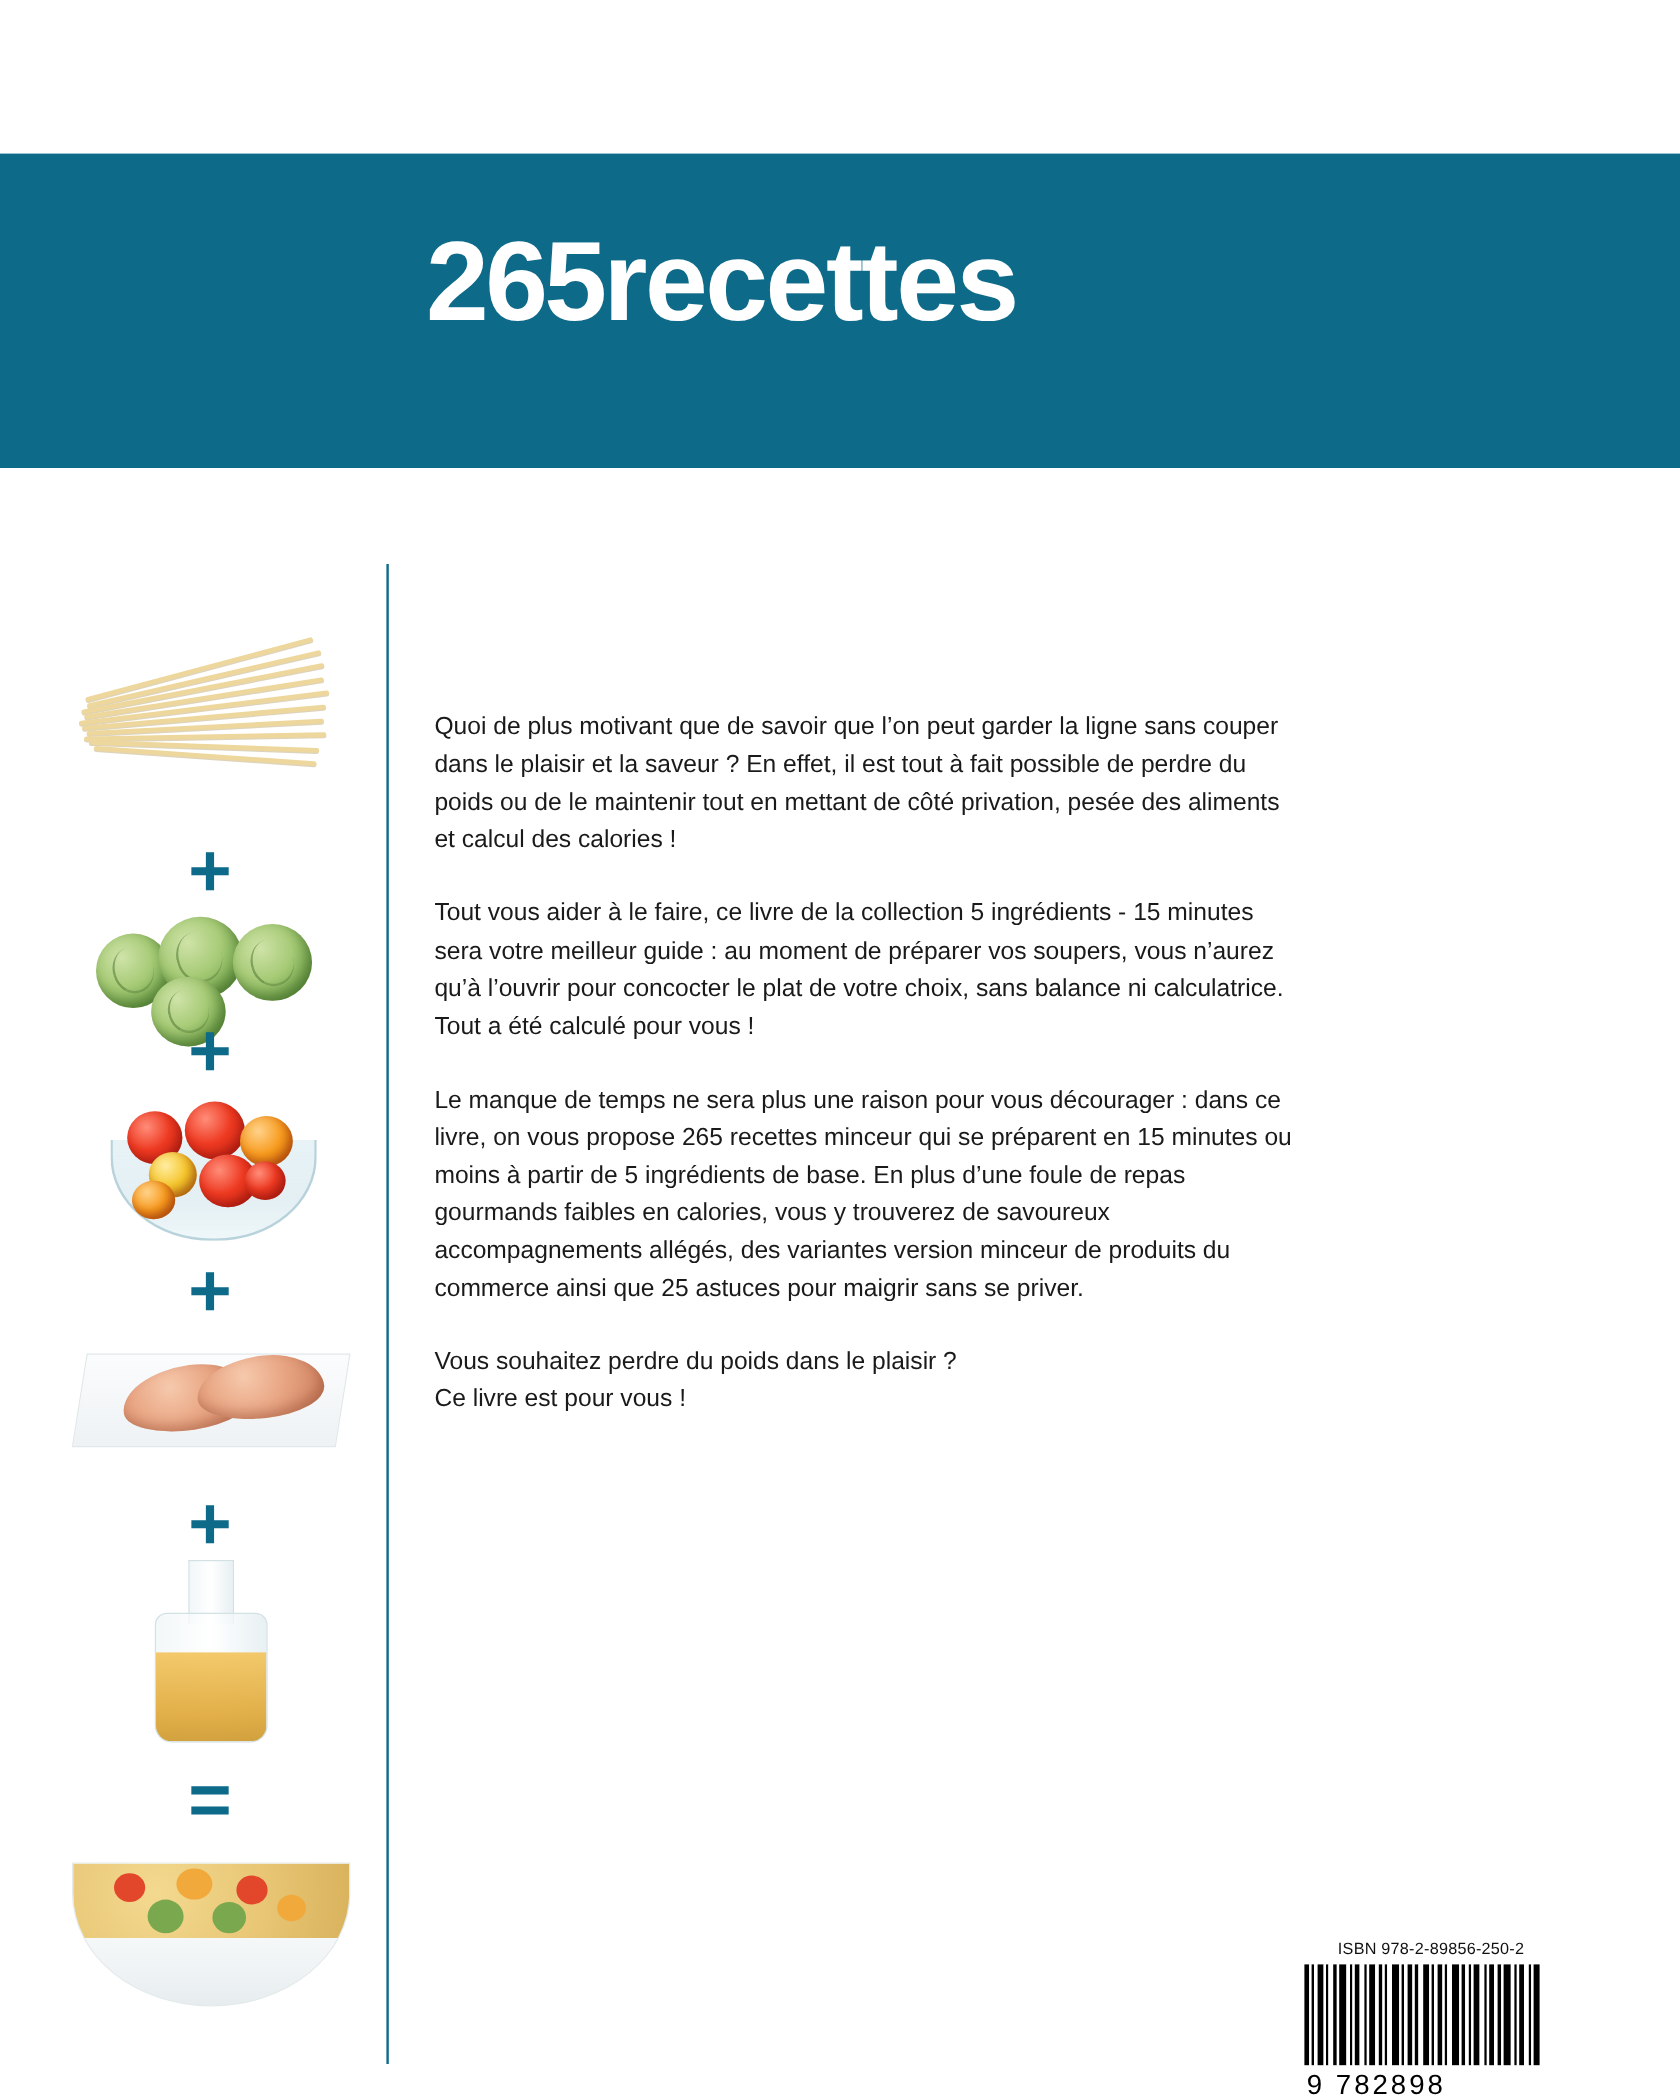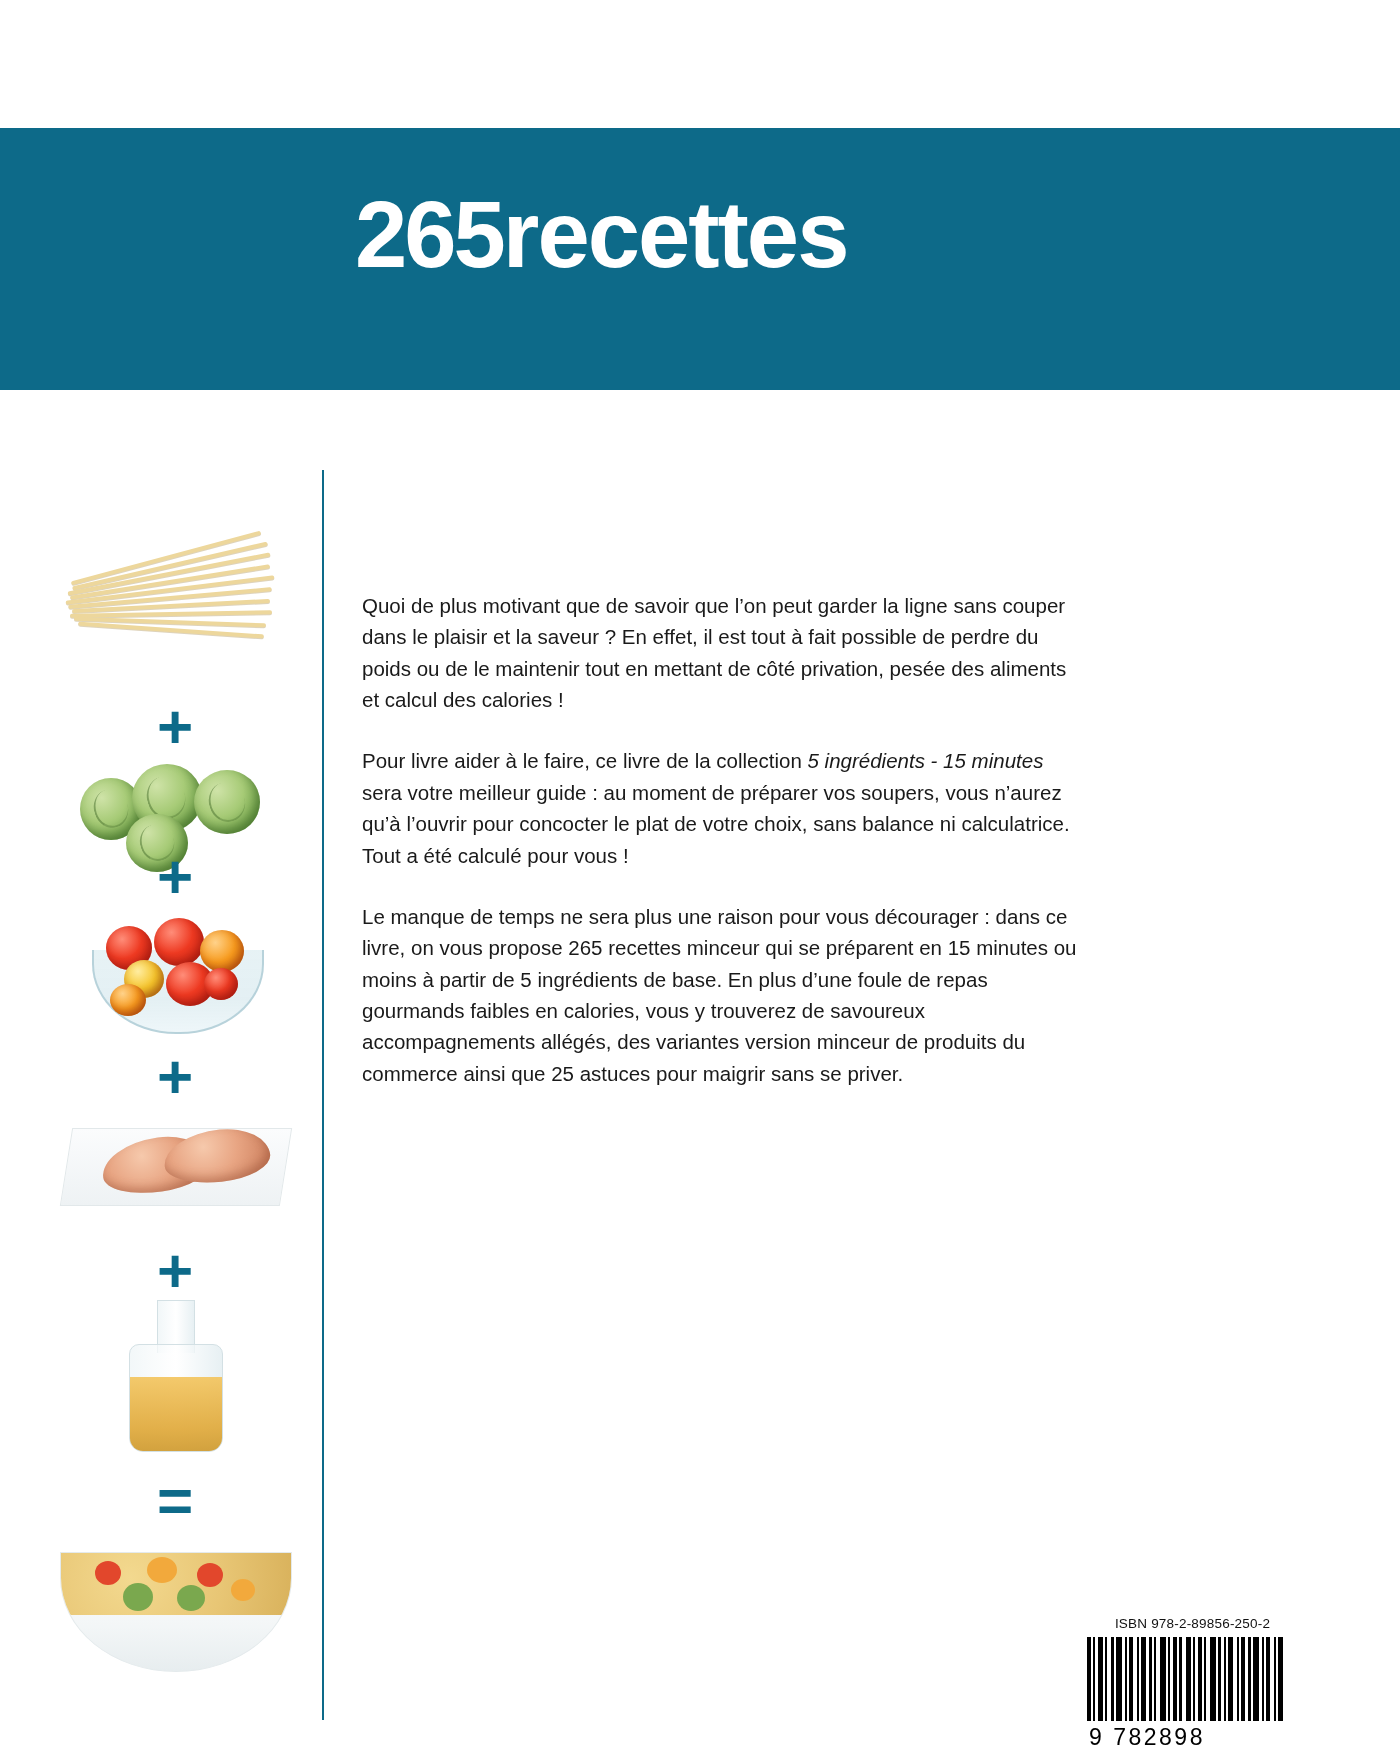--- a/index.html
+++ b/index.html
@@ -256,21 +256,21 @@
     width: 720px;
   }
   .text-col p {
     margin: 0 0 30px 0;
     color: #1a1a1a;
     font-size: 20.5px;
     line-height: 1.53;
     font-family: "Liberation Sans", sans-serif;
   }
   .text-col p:last-child { margin-bottom: 0; }
-  .it { font-style: italic; }
+  .it { }
 
   
   .isbn-block {
     position: absolute;
     left: 1085px;
     top: 1158px;
     width: 215px;
     text-align: center;
   }
   .isbn-text {
@@ -397,22 +397,23 @@
               <div class="bit" style="left:62px;  top:30px; width:30px; height:28px; background:#7aa84e;"></div>
               <div class="bit" style="left:116px; top:32px; width:28px; height:26px; background:#7aa84e;"></div>
               <div class="bit" style="left:170px; top:26px; width:24px; height:22px; background:#f2a93c;"></div>
             </div>
           </div>
         </div>
       </div>
 
       <div class="text-col">
         <p>Quoi de plus motivant que de savoir que l’on peut garder la ligne sans couper dans le plaisir et la saveur ? En effet, il est tout à fait possible de perdre du poids ou de le maintenir tout en mettant de côté privation, pesée des aliments et calcul des calories !</p>
-        <p><span>Pour livre aider à le faire, ce livre de la collection </span><span class="it">5 ingrédients - 15 minutes</span><span> sera votre meilleur guide : au moment de préparer vos soupers, vous n’aurez qu’à l’ouvrir pour concocter le plat de votre choix, sans balance ni calculatrice. Tout a été calculé pour vous !</span></p>
+        <p><span>Tout vous aider à le faire, ce livre de la collection </span><span class="it">5 ingrédients - 15 minutes</span><span> sera votre meilleur guide : au moment de préparer vos soupers, vous n’aurez qu’à l’ouvrir pour concocter le plat de votre choix, sans balance ni calculatrice. Tout a été calculé pour vous !</span></p>
         <p>Le manque de temps ne sera plus une raison pour vous décourager : dans ce livre, on vous propose 265 recettes minceur qui se préparent en 15 minutes ou moins à partir de 5 ingrédients de base. En plus d’une foule de repas gourmands faibles en calories, vous y trouverez de savoureux accompagnements allégés, des variantes version minceur de produits du commerce ainsi que 25 astuces pour maigrir sans se priver.</p>
+        <p><span>Vous souhaitez perdre du poids dans le plaisir ?</span><br><span>Ce livre est pour vous !</span></p>
       </div>
 
       <div class="isbn-block">
         <div class="isbn-text">ISBN 978-2-89856-250-2</div>
         <div class="barcode">
           <span style="width:4px"></span>
             <span style="width:2px;background:#fff"></span>
           <span style="width:2px"></span>
             <span style="width:3px;background:#fff"></span>
           <span style="width:5px"></span>

